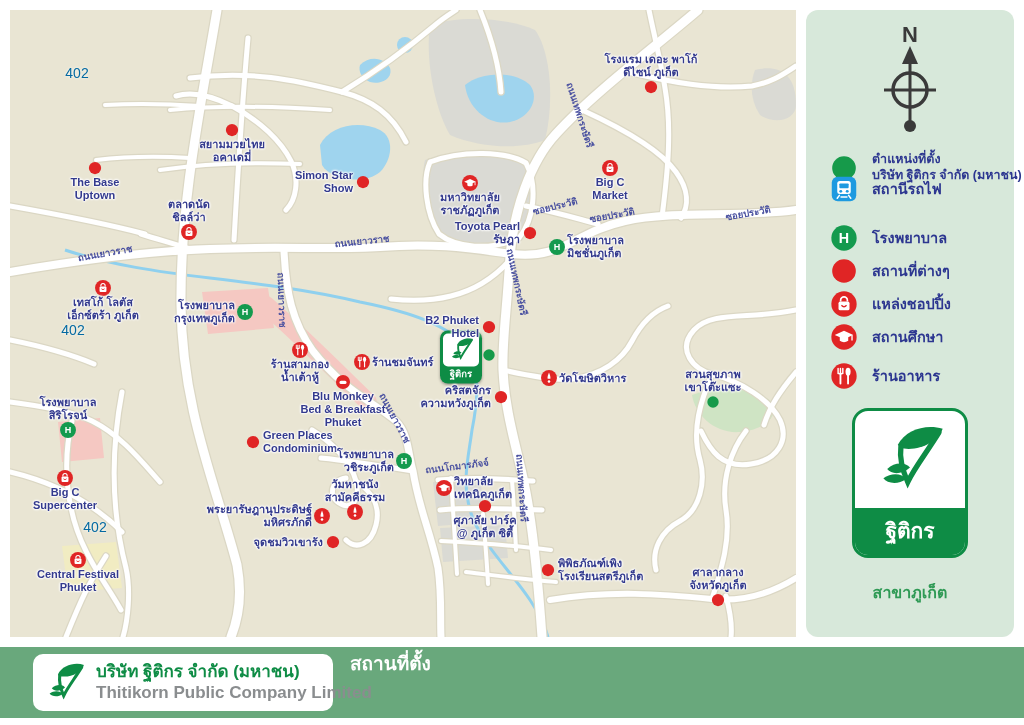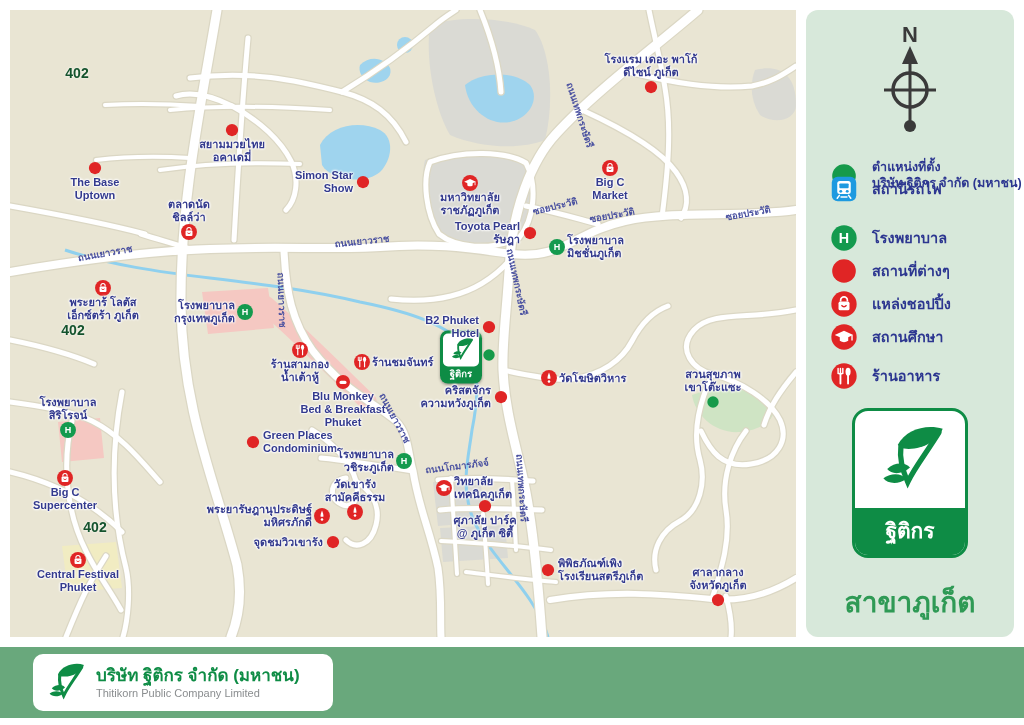--- a/index.html
+++ b/index.html
@@ -28,21 +28,21 @@
            color:#333a8e;line-height:1.18;
            text-shadow:0 1px 2px rgba(255,255,255,.95),0 -1px 2px rgba(255,255,255,.95),
                        1px 0 2px rgba(255,255,255,.95),-1px 0 2px rgba(255,255,255,.95)}
   .lpos-below .m-label{top:8px;left:0;transform:translateX(-50%);text-align:center}
   .lpos-above .m-label{bottom:8px;left:0;transform:translateX(-50%);text-align:center}
   .lpos-left  .m-label{right:10px;top:0;transform:translateY(-50%);text-align:right}
   .lpos-right .m-label{left:10px;top:0;transform:translateY(-50%);text-align:left}
 
   .road-label{position:absolute;font-size:9.5px;font-weight:bold;color:#4a51a0;
               white-space:nowrap;}
-  .shield{position:absolute;font-size:14px;font-weight:bold;color:#14532d;
+  .shield{position:absolute;font-size:14px;font-weight:normal;color:#0369a1;
           transform:translate(-50%,-50%);text-shadow:0 0 3px #fff}
 
   .company-marker{position:absolute;width:42px;height:53px;transform:translate(-50%,-50%);
                   background:#0e8c45;border-radius:8px;padding:3px;box-sizing:border-box;
                   box-shadow:0 1px 3px rgba(0,0,0,.35)}
   .cm-inner{background:#fff;border-radius:5px;height:33px;display:flex;
             align-items:center;justify-content:center}
   .cm-leaf{width:27px;height:27px;color:#0e8c45}
   .cm-band{color:#fff;font-size:9.5px;font-weight:bold;text-align:center;line-height:14px}
 
@@ -60,30 +60,30 @@
   .legend-item.two-line .li-label{font-size:12.5px}
   .logo-card{position:absolute;left:50%;top:398px;transform:translateX(-50%);
              width:116px;height:150px;background:#fff;border-radius:16px;
              border:3px solid #0e8c45;box-sizing:border-box;overflow:hidden;
              display:flex;flex-direction:column}
   .logo-card .lc-leaf-wrap{flex:1;display:flex;align-items:center;justify-content:center}
   .logo-card .lc-leaf{width:76px;height:76px;color:#0e8c45}
   .logo-card .lc-band{background:#0e8c45;color:#fff;text-align:center;
                       font-size:21px;font-weight:bold;padding:6px 0 8px}
   .branch-label{position:absolute;left:0;top:570px;width:100%;text-align:center;
-                color:#2f9a55;font-size:28px;font-weight:bold}
+                color:#2f9a55;font-size:16px;font-weight:bold}
 
   
   .footer{position:absolute;left:0;top:647px;width:1024px;height:71px;background:#69a87c}
   .footer-card{position:absolute;left:33px;top:7px;width:300px;height:57px;background:#fff;
                border-radius:10px;display:flex;align-items:center;padding:0 10px;
                box-sizing:border-box}
   .fc-leaf{width:44px;height:44px;color:#0e8c45;flex:0 0 auto;margin-right:9px}
   .fc-text .fc-th{color:#0e8c45;font-weight:bold;font-size:17px;line-height:1.2;white-space:nowrap}
-  .fc-text .fc-en{color:#8a8d8f;font-weight:normal;font-size:11px;white-space:nowrap}
+  .fc-text .fc-en{color:#8a8d8f;font-weight:bold;font-size:17px;white-space:nowrap}
   .footer-info{position:absolute;left:350px;top:5px;color:#fff}
   .fi-title{font-size:19px;font-weight:bold;line-height:1.25}
   .fi-line{font-size:13.5px;line-height:1.45}
 </style>
 </head>
 <body>
 
 <svg width="0" height="0" style="position:absolute" aria-hidden="true">
   <defs>
     <symbol id="brand-leaf" viewBox="0 0 100 100">
@@ -307,21 +307,21 @@
     <div class="m-label">
         <div>ตลาดนัด</div>
         <div>ชิลล์ว่า</div>
       </div>
   </div>
     <div class="marker lpos-below" data-type="shopping" style="left: 93px; top: 278px;">
     <svg class="m-icon">
         <use href="#icon-shopping"></use>
       </svg>
     <div class="m-label">
-        <div>พระยาร้ โลตัส</div>
+        <div>เทสโก้ โลตัส</div>
         <div>เอ็กซ์ตร้า ภูเก็ต</div>
       </div>
   </div>
     <div class="marker lpos-above" data-type="place" style="left: 641px; top: 77px;">
     <svg class="m-icon">
         <use href="#icon-place"></use>
       </svg>
     <div class="m-label">
         <div>โรงแรม เดอะ พาโก้</div>
         <div>ดีไซน์ ภูเก็ต</div>
@@ -474,21 +474,21 @@
     <div class="m-label">
         <div>โรงพยาบาล</div>
         <div>วชิระภูเก็ต</div>
       </div>
   </div>
     <div class="marker lpos-above" data-type="temple" style="left: 345px; top: 502px;">
     <svg class="m-icon">
         <use href="#icon-temple"></use>
       </svg>
     <div class="m-label">
-        <div>วัดเขารัง</div>
+        <div>วัมหาชนัง</div>
         <div>สามัคคีธรรม</div>
       </div>
   </div>
     <div class="marker lpos-left" data-type="temple" style="left: 312px; top: 506px;">
     <svg class="m-icon">
         <use href="#icon-temple"></use>
       </svg>
     <div class="m-label">
         <div>พระยารัษฎานุประดิษฐ์</div>
         <div>มหิศรภักดี</div>
@@ -566,21 +566,21 @@
 <div class="legend-panel">
   <svg class="compass" width="92" height="118" viewBox="0 0 92 118">
     <text x="46" y="18" text-anchor="middle" font-size="22" font-weight="bold" fill="#3a3a3a" font-family="Liberation Sans, sans-serif">N</text>
     <line x1="46" y1="30" x2="46" y2="102" stroke="#3a3a3a" stroke-width="3"></line>
     <polygon points="46,22 38,40 54,40" fill="#3a3a3a"></polygon>
     <circle cx="46" cy="66" r="17" fill="none" stroke="#3a3a3a" stroke-width="3.5"></circle>
     <line x1="20" y1="66" x2="72" y2="66" stroke="#3a3a3a" stroke-width="3"></line>
     <circle cx="46" cy="102" r="6" fill="#3a3a3a"></circle>
   </svg>
   <div class="legend-list" id="legend-list">
-      <div class="legend-item two-line" style="top: 0px; height: 40px; margin-top: 8px;">
+      <div class="legend-item two-line" style="top: 0px; height: 40px;">
     <svg class="li-icon">
           <use href="#icon-green-dot"></use>
         </svg>
     <div class="li-label">
           <div>ตำแหน่งที่ตั้ง</div>
           <div>บริษัท ฐิติกร จำกัด (มหาชน)</div>
         </div>
   </div>
       <div class="legend-item" style="top: 24px; height: 33px;">
     <svg class="li-icon">
@@ -646,14 +646,15 @@
   <div class="footer-card">
     <svg class="fc-leaf">
         <use href="#brand-leaf"></use>
       </svg>
     <div class="fc-text">
       <div class="fc-th">บริษัท ฐิติกร จำกัด (มหาชน)</div>
       <div class="fc-en">Thitikorn Public Company Limited</div>
     </div>
   </div>
   <div class="footer-info">
+    <div class="fi-title">สถานที่ตั้ง</div>
   </div>
 </div>
 
 </body></html>

